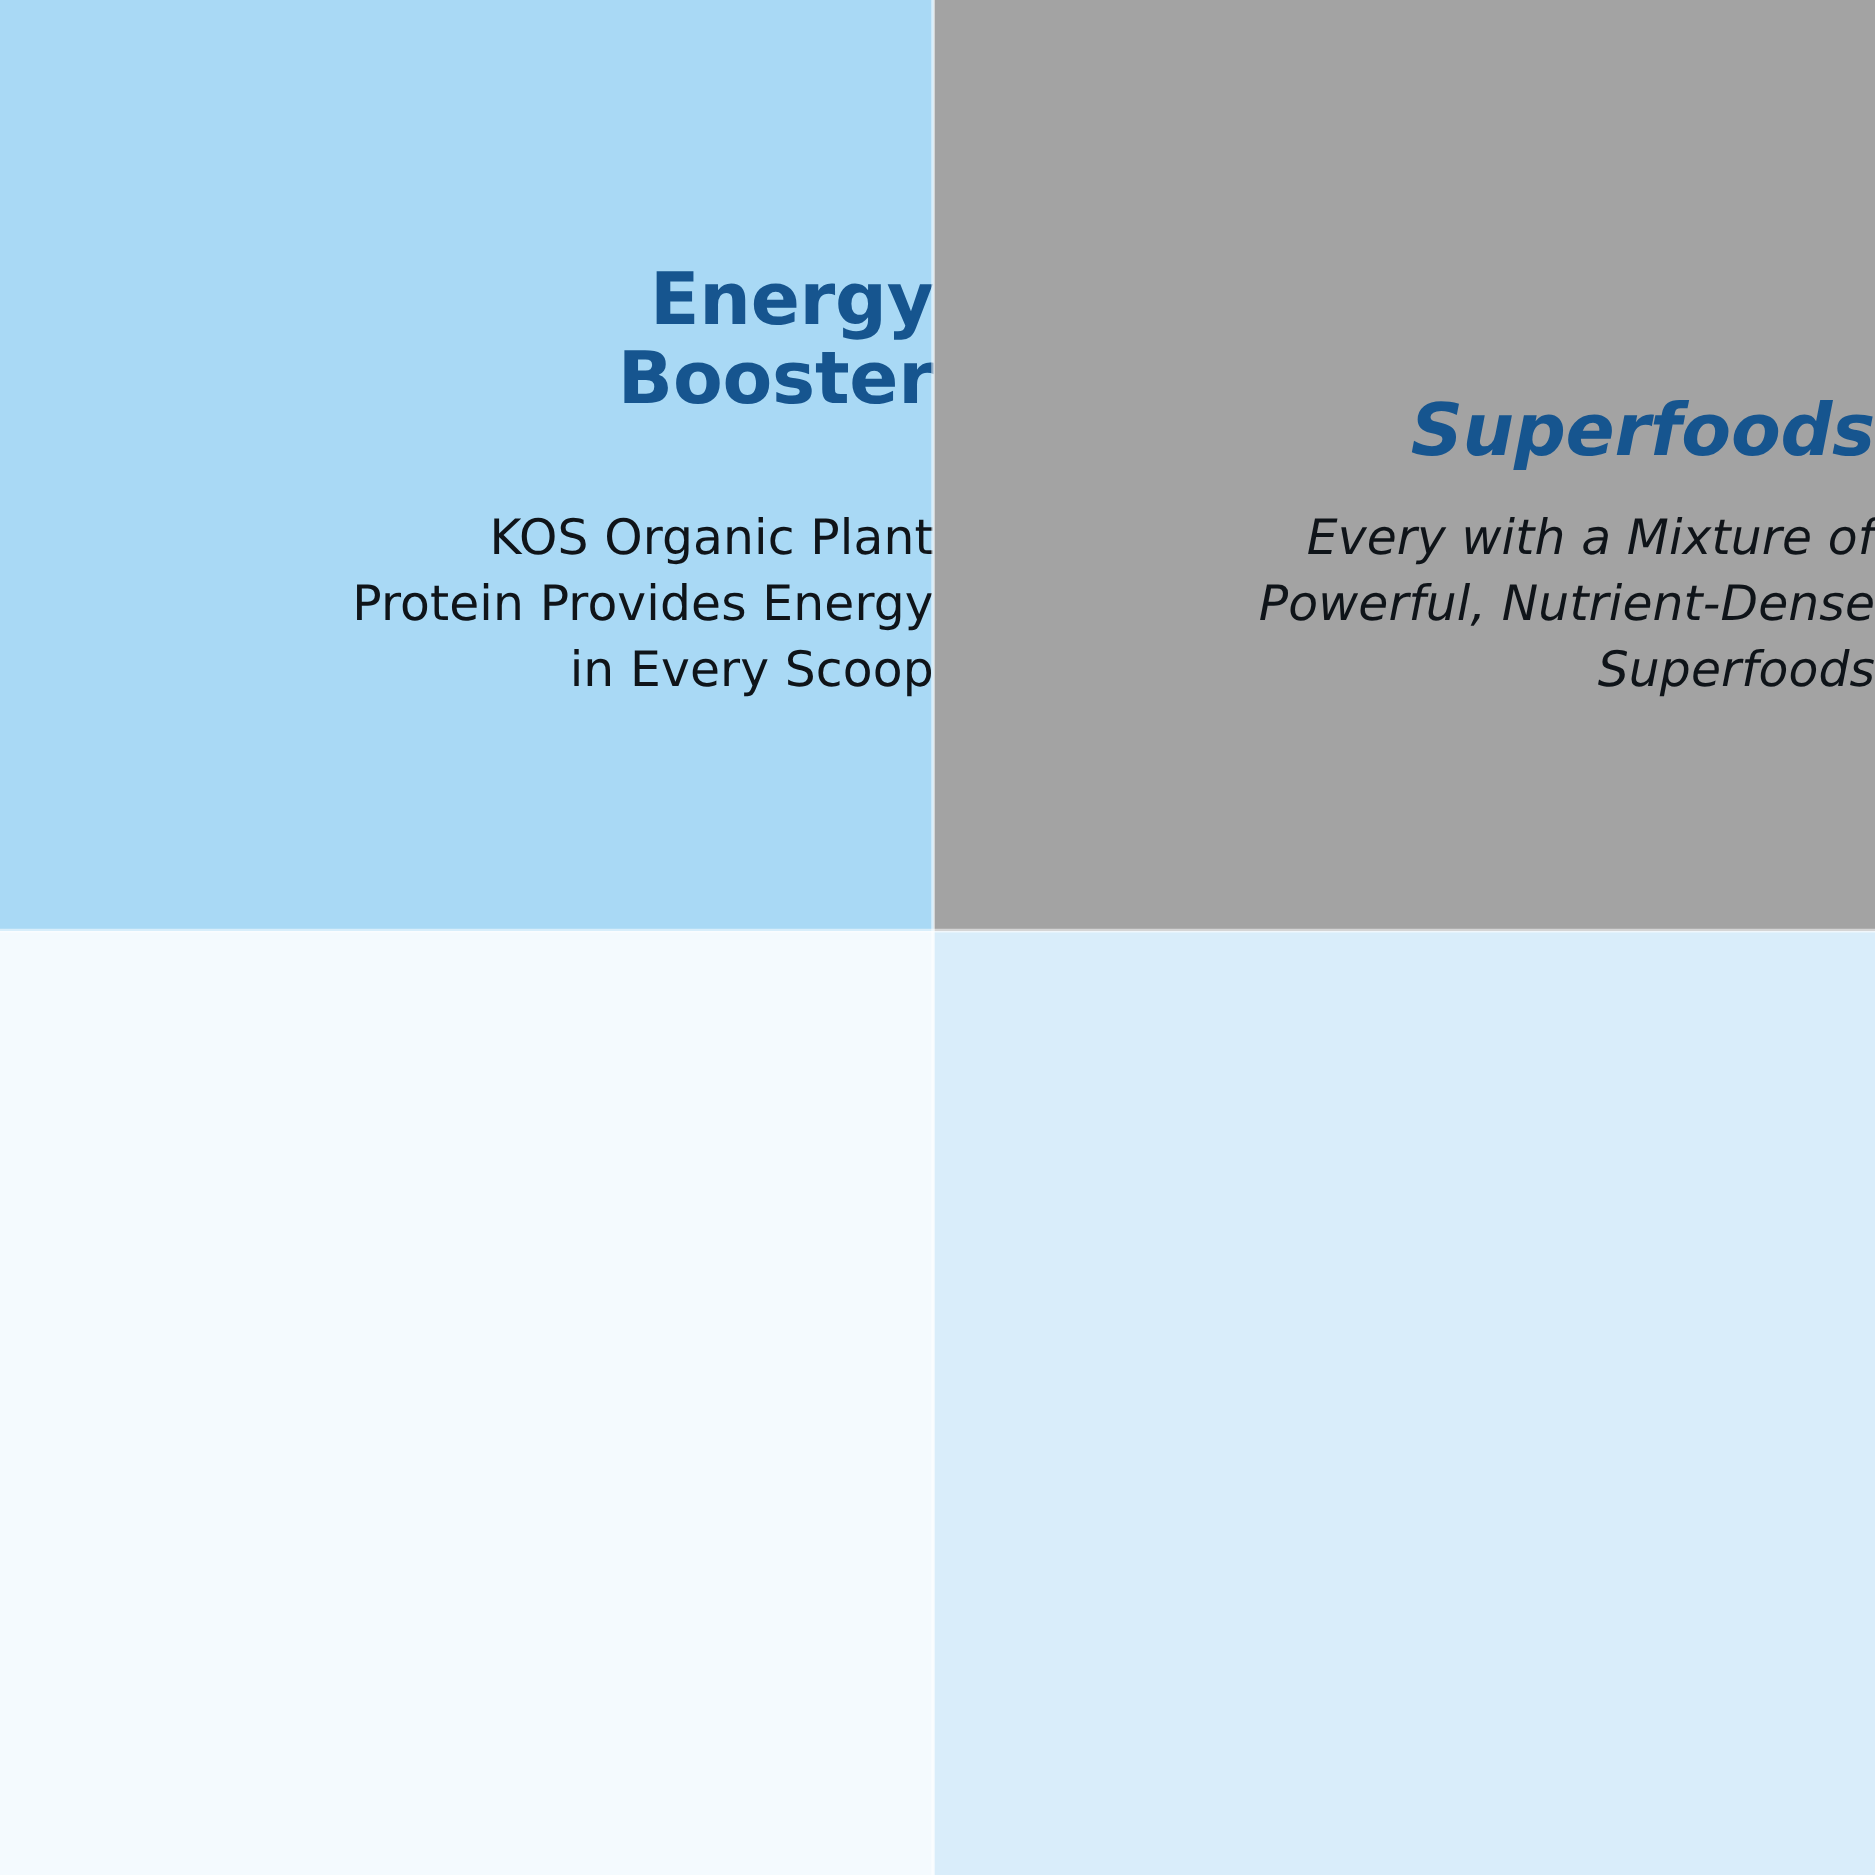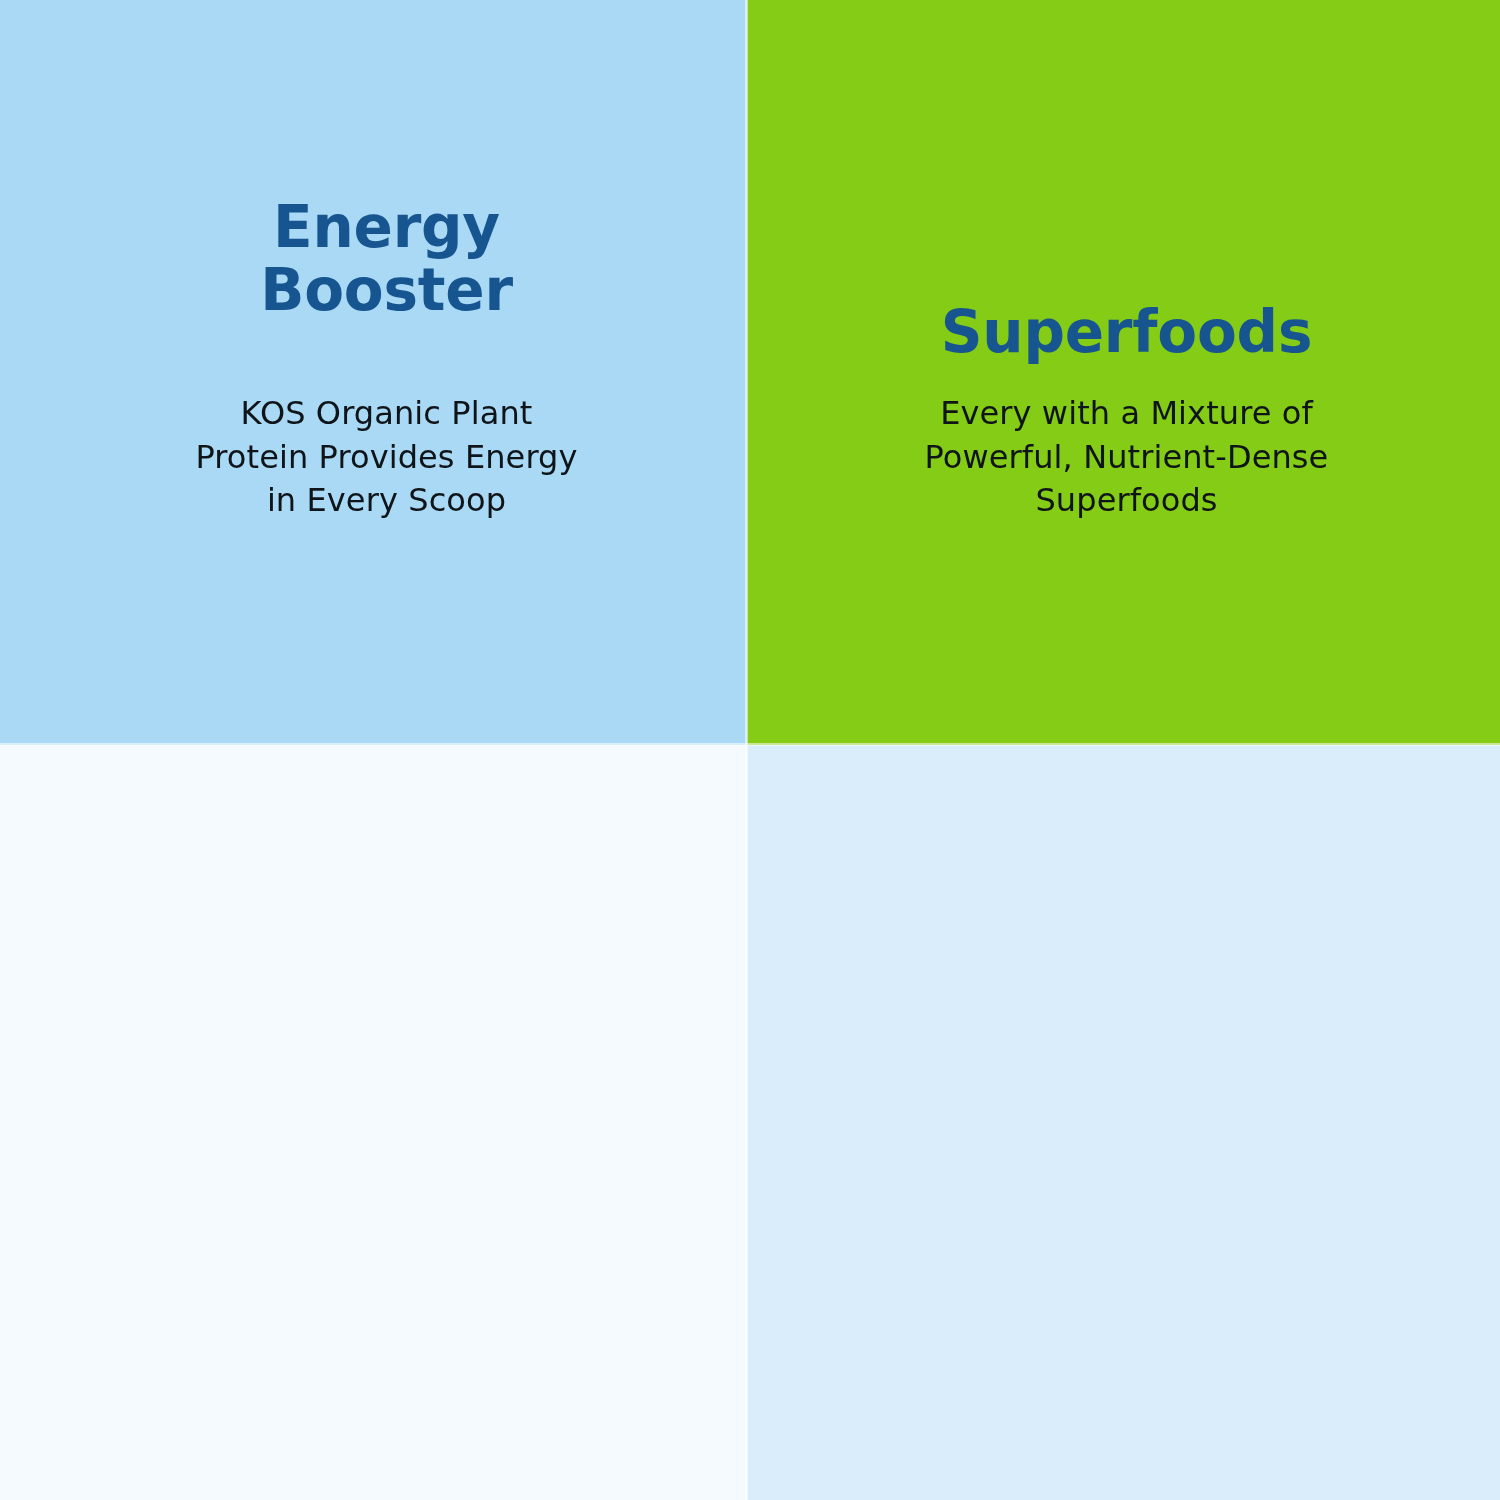--- a/index.html
+++ b/index.html
@@ -37,21 +37,21 @@
   .q-br { background: #d9edfa; }
 
   
   .q-body {
     position: absolute;
     left: 0;
     right: 0;
     text-align: center;
   }
   .q-tl .q-body,
-  .q-tr .q-body { top: 196px; }
+  .q-tr .q-body { top: 208px; text-align: right; }
 
   
   .q-title-wrap {
     height: 168px;
     display: flex;
     flex-direction: column;
     justify-content: flex-start;
   }
   
   .q-tr .q-title-wrap { justify-content: flex-end; }
@@ -65,21 +65,21 @@
     letter-spacing: -0.2px;
     color: #16558f;
     white-space: pre-line;
   }
 
   .q-desc {
     margin: 0;
     padding-top: 28px;
     font-family: "DejaVu Sans", "Liberation Sans", sans-serif;
     font-weight: 400;
-    font-size: 32px;
+    font-size: 39px;
     line-height: 1.36;
     letter-spacing: 0.1px;
     color: #0f1419;
     white-space: pre-line;
   }
 
   
   .q-tl .q-body { padding-left: 26px; }
   .q-tr .q-body { padding-left: 6px; }
 
@@ -102,21 +102,21 @@
       <div class="q-title-wrap">
         <h2 class="q-title" style="color: rgb(22, 85, 143);">Energy
 Booster</h2>
       </div>
       <p class="q-desc" style="color: rgb(15, 20, 25);">KOS Organic Plant
 Protein Provides Energy
 in Every Scoop</p>
     </div>
   </section>
 
-  <section class="quadrant q-tr" style="background: #84cc16;">
+  <section class="quadrant q-tr" style="background: #a3a3a3; font-style: italic;">
     <div class="q-body">
       <div class="q-title-wrap">
         <h2 class="q-title" style="color: rgb(22, 85, 143);">Superfoods</h2>
       </div>
       <p class="q-desc" style="color: rgb(15, 20, 25);">Every with a Mixture of
 Powerful, Nutrient-Dense
 Superfoods</p>
     </div>
   </section>
 

